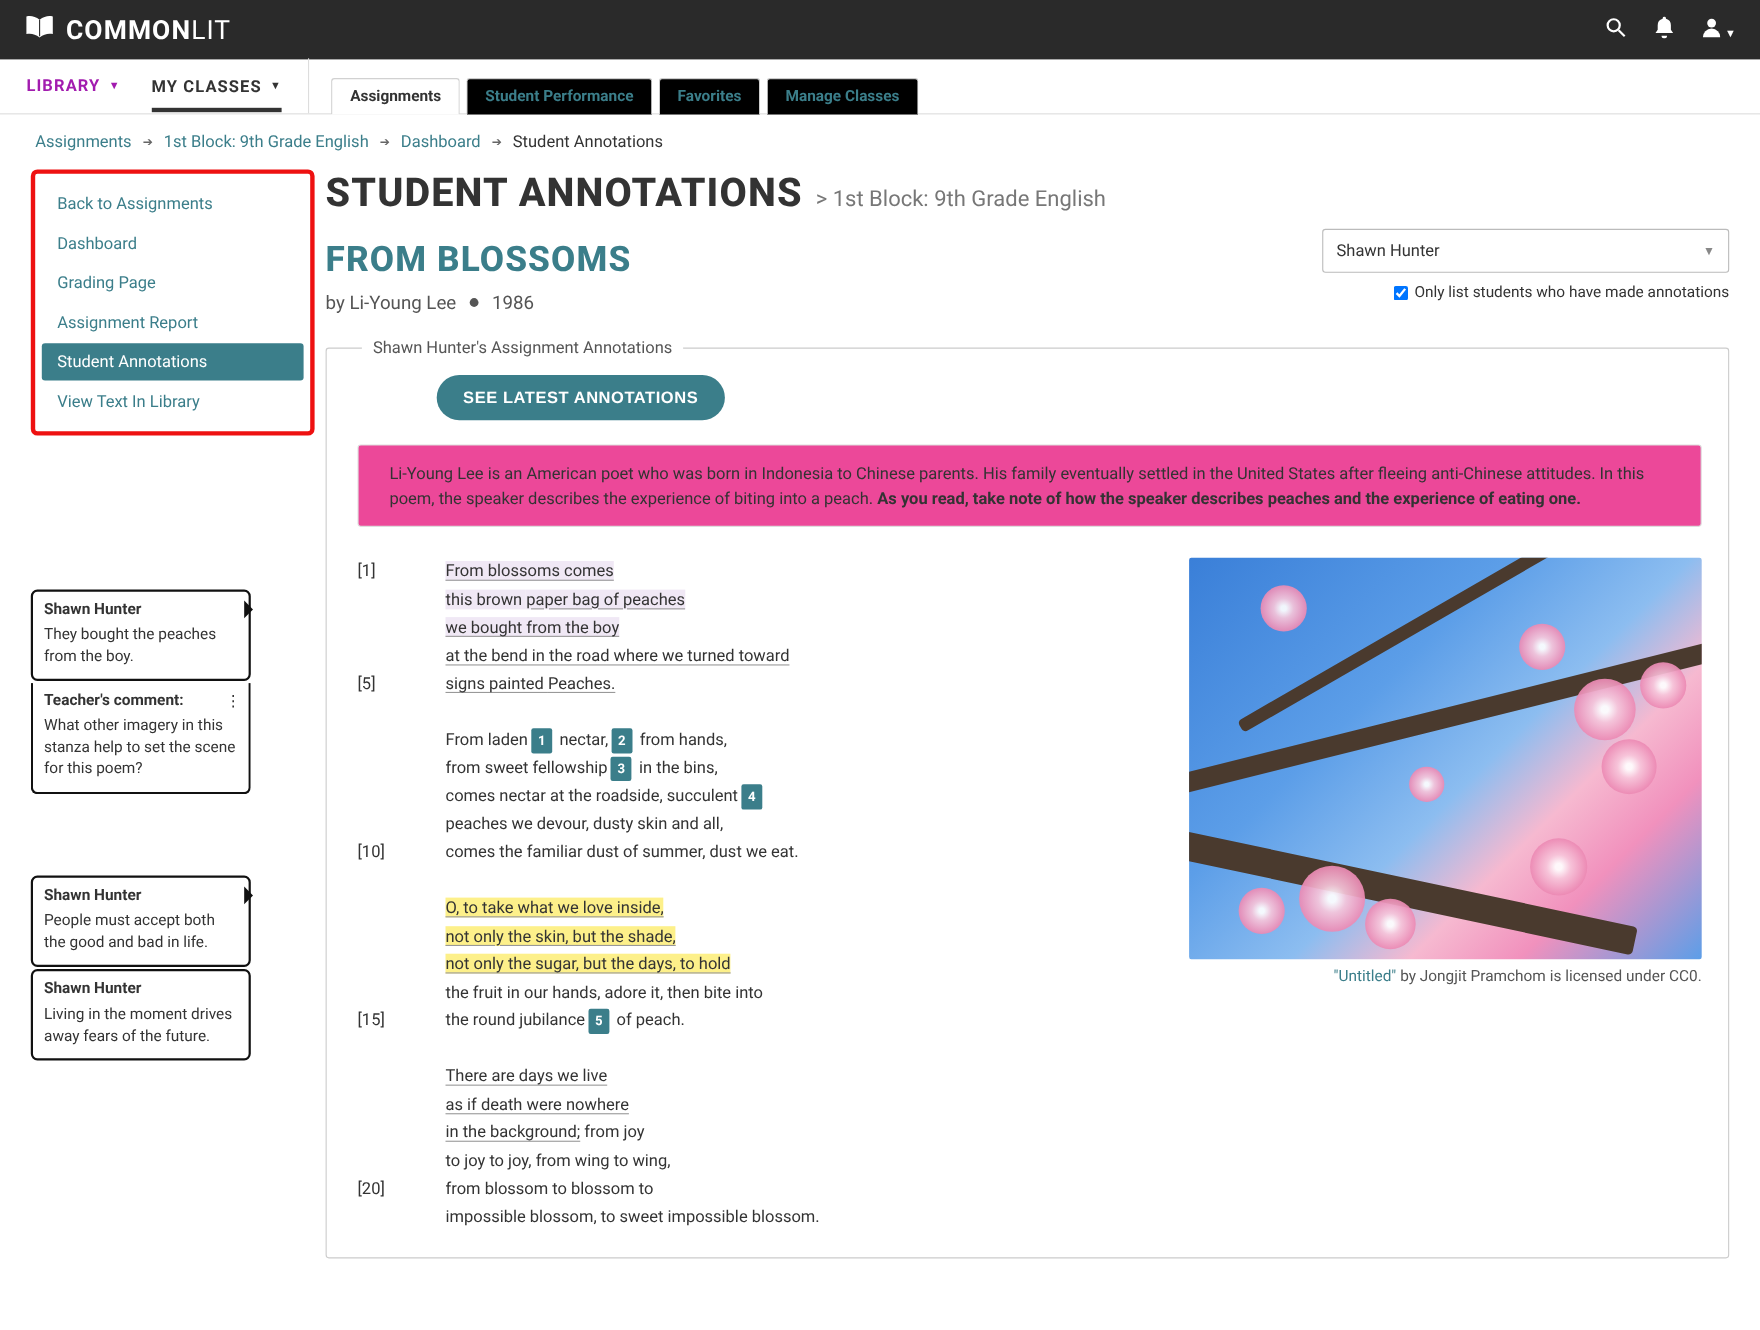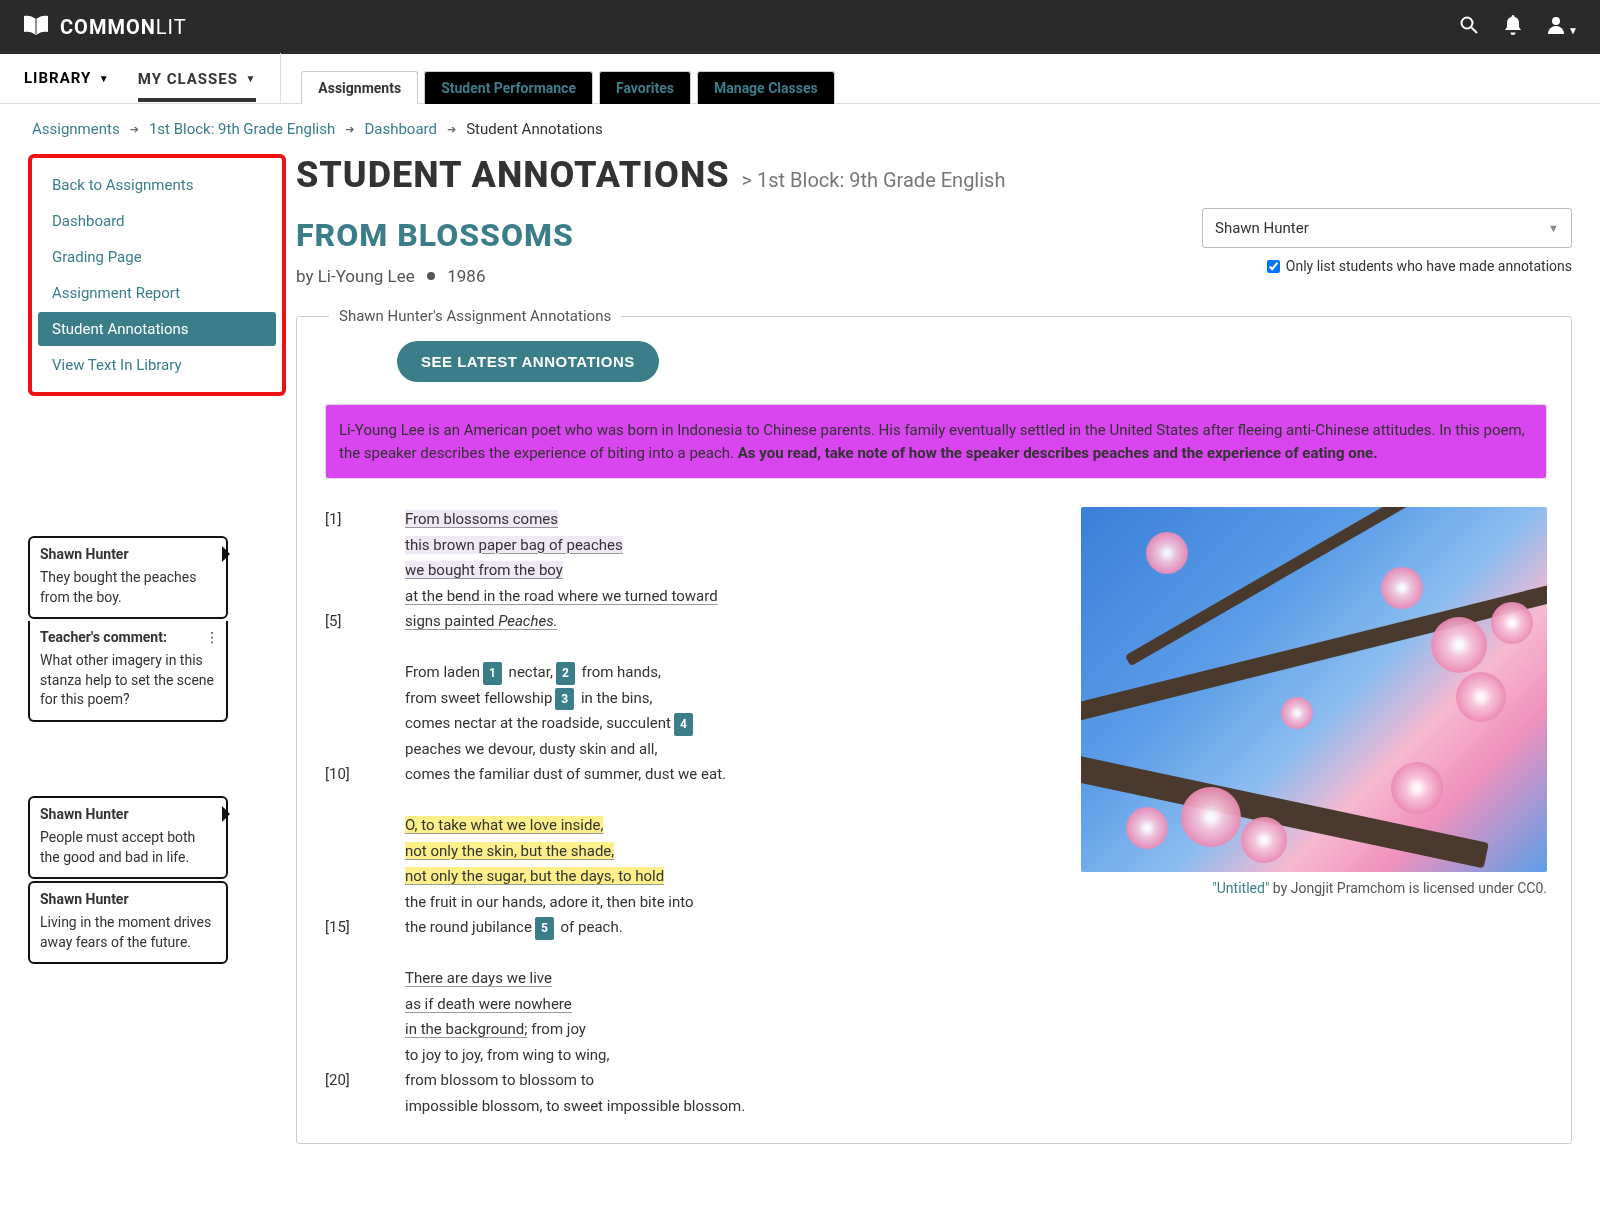--- a/index.html
+++ b/index.html
@@ -1,26 +1,26 @@
 <!DOCTYPE html>
 <html><head>
 <meta charset="utf-8">
 <style>
   *{margin:0;padding:0;box-sizing:border-box;}
   body{font-family:-apple-system,BlinkMacSystemFont,"Segoe UI",Roboto,Helvetica,Arial,sans-serif;background:#fff;color:#333;}
   .topbar{background:#2a2a2a;height:54px;display:flex;align-items:center;padding:0 22px;justify-content:space-between;}
-  .brand{display:flex;align-items:center;gap:10px;color:#fff;font-size:20px;font-weight:400;letter-spacing:1px;}
+  .brand{display:flex;align-items:center;gap:10px;color:#fff;font-size:24px;font-weight:400;letter-spacing:1px;}
   .brand b{font-weight:700;}
   .book-ic{display:inline-block;}
   .topicons{display:flex;align-items:center;gap:26px;color:#fff;}
   .topicons .ic{cursor:pointer;}
   .caret{font-size:10px;margin-left:4px;}
   .navrow{display:flex;align-items:flex-end;border-bottom:1px solid #ddd;height:50px;}
   .leftnav{display:flex;align-items:center;padding:0 24px;gap:28px;height:50px;}
-  .leftnav .nitem{font-size:15px;color:#000000;font-weight:700;letter-spacing:1px;cursor:pointer;display:flex;align-items:center;}
+  .leftnav .nitem{font-size:15px;color:#a21caf;font-weight:700;letter-spacing:1px;cursor:pointer;display:flex;align-items:center;}
   .leftnav .nitem.active{color:#333;border-bottom:4px solid #333;padding-bottom:10px;margin-bottom:-1px;padding-top:14px;}
   .tabarea{display:flex;align-items:flex-end;gap:6px;height:50px;border-left:1px solid #ddd;padding-left:20px;}
   .tab{border:1px solid #ccc;border-bottom:none;padding:8px 16px 8px;background:#fff;color:#3b7e8a;font-weight:700;font-size:14px;cursor:pointer;border-radius:3px 3px 0 0;margin-bottom:-1px;}
   .tab.active{color:#333;font-weight:700;}
   .tab:not(.active){background:#000000;}
   .crumbs{padding:16px 32px;font-size:15px;display:flex;align-items:center;gap:10px;flex-wrap:wrap;}
   .crumbs a{color:#3b7e8a;text-decoration:none;cursor:pointer;}
   .crumbs .sep{color:#666;font-size:11px;}
   .crumbs .cur{color:#333;}
   .pagegrid{display:grid;grid-template-columns:260px 1fr;gap:0;padding:0 28px 40px;}
@@ -35,31 +35,31 @@
   .h2{font-size:32px;font-weight:800;color:#3b7e8a;letter-spacing:1px;margin-top:14px;}
   .toprow{display:flex;justify-content:space-between;align-items:flex-start;margin-top:6px;}
   .meta{font-size:17px;color:#555;margin-top:12px;}
   .meta .dot{display:inline-block;width:8px;height:8px;background:#555;border-radius:50%;margin:0 8px 2px;}
   .selwrap{margin-top:6px;text-align:right;}
   .selbox{width:370px;border:1px solid #bbb;border-radius:3px;padding:10px 12px;font-size:15px;display:flex;justify-content:space-between;align-items:center;cursor:pointer;background:#fff;}
   .chkline{margin-top:10px;font-size:14px;display:flex;align-items:center;gap:6px;justify-content:flex-end;}
   .fieldset{border:1px solid #ccc;border-radius:3px;margin-top:30px;padding:24px 24px 24px 28px;position:relative;}
   .legend{position:absolute;top:-10px;left:32px;background:#fff;padding:0 10px;color:#555;font-size:15px;}
   .pillbtn{background:#3b7e8a;color:#fff;border:none;border-radius:22px;padding:12px 24px;font-size:15px;font-weight:600;letter-spacing:0.5px;cursor:pointer;margin-left:72px;}
-  .introbox{background:#d946ef;border:1px solid #ddd;border-radius:3px;padding:14px 13px;margin-top:22px;font-size:15px;line-height:1.5;color:#333;}
+  .introbox{background:#ec4899;border:1px solid #ddd;border-radius:3px;padding:14px 28px;margin-top:22px;font-size:15px;line-height:1.5;color:#333;}
   .poemgrid{display:grid;grid-template-columns:80px 1fr 500px;gap:0;margin-top:28px;}
   .lnums{font-size:15px;color:#333;line-height:1.72;}
   .lnums div{height:25.5px;}
   .poem{font-size:15px;line-height:1.72;color:#333;}
   .poem .ln{height:25.5px;}
   .u{text-decoration:underline;text-decoration-color:#999;text-underline-offset:3px;}
   .hlp{background:#f0e8f5;}
   .hly{background:#fdf08a;}
   .tagn{display:inline-block;background:#3b7e8a;color:#fff;font-size:12px;font-weight:700;padding:1px 6px;border-radius:2px;margin:0 3px;}
-  .ital{font-style:italic;margin-top:23px;}
+  .ital{margin-top:23px;}
   .imgcol{padding-left:34px;}
   .photo{width:100%;height:365px;background:linear-gradient(135deg,#3a7fd8 0%,#5c9ee8 35%,#8cbdf0 55%,#f6b9d0 68%,#f191bd 80%,#5c9ee8 100%);border-radius:2px;position:relative;overflow:hidden;}
   .branch{position:absolute;background:#4a3a2e;border-radius:4px;}
   .b1{width:520px;height:18px;top:140px;left:-40px;transform:rotate(-14deg);}
   .b2{width:400px;height:12px;top:48px;left:20px;transform:rotate(-30deg);}
   .b3{width:440px;height:26px;top:290px;left:-30px;transform:rotate(12deg);}
   .petal{position:absolute;width:42px;height:42px;border-radius:50%;background:radial-gradient(circle,#fff 8%,#f7c5da 30%,#ec8ab4 70%);opacity:0.92;}
   .cap{font-size:14px;color:#555;margin-top:8px;text-align:right;}
   .cap a{color:#3b7e8a;text-decoration:none;}
   .notecol{margin-top:140px;}

